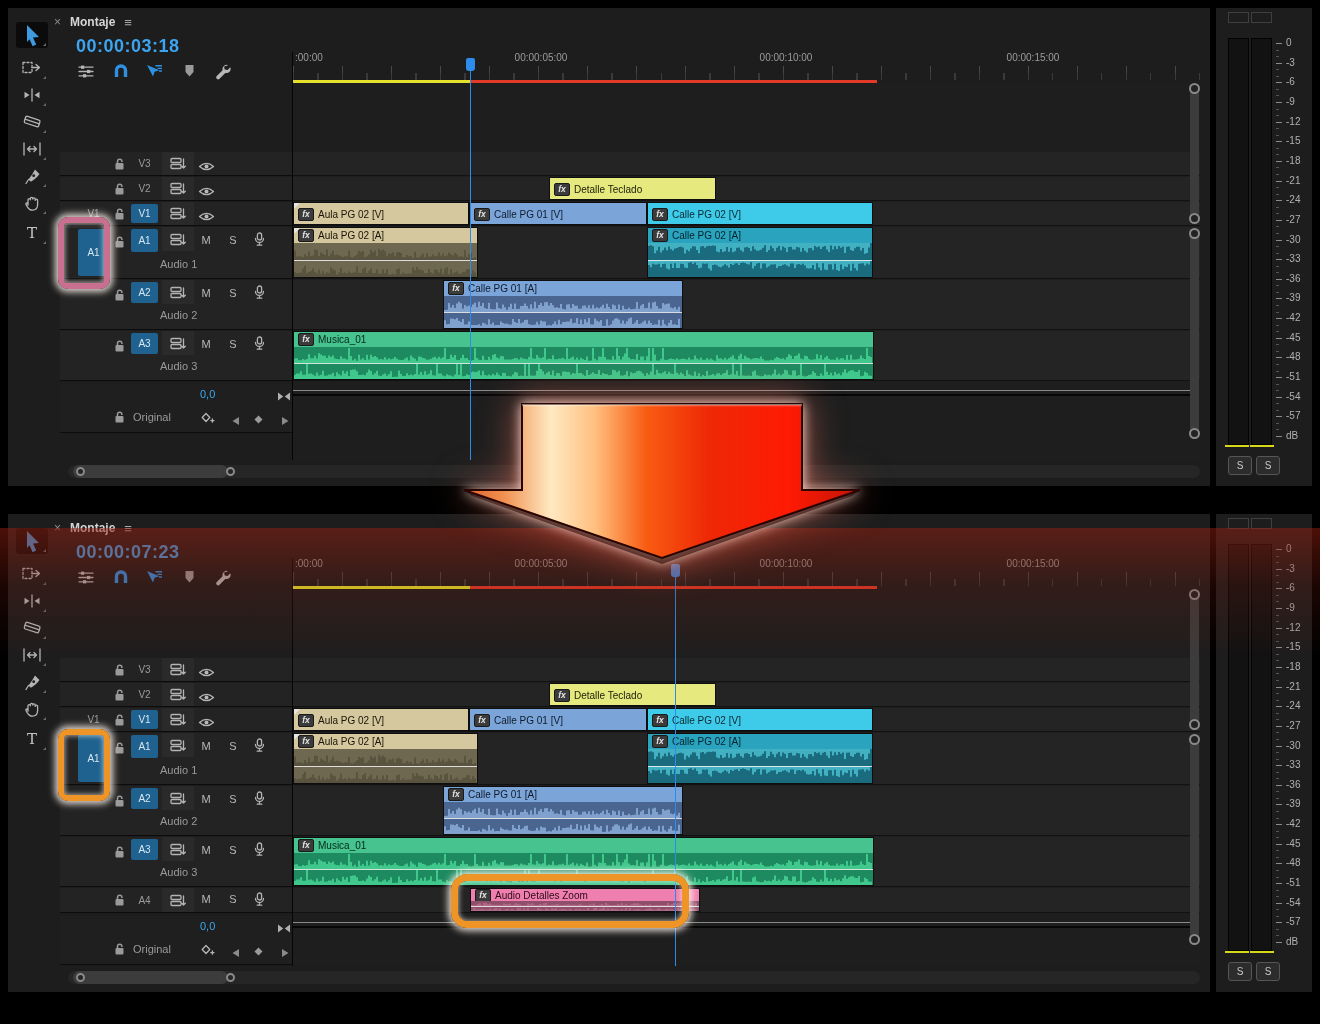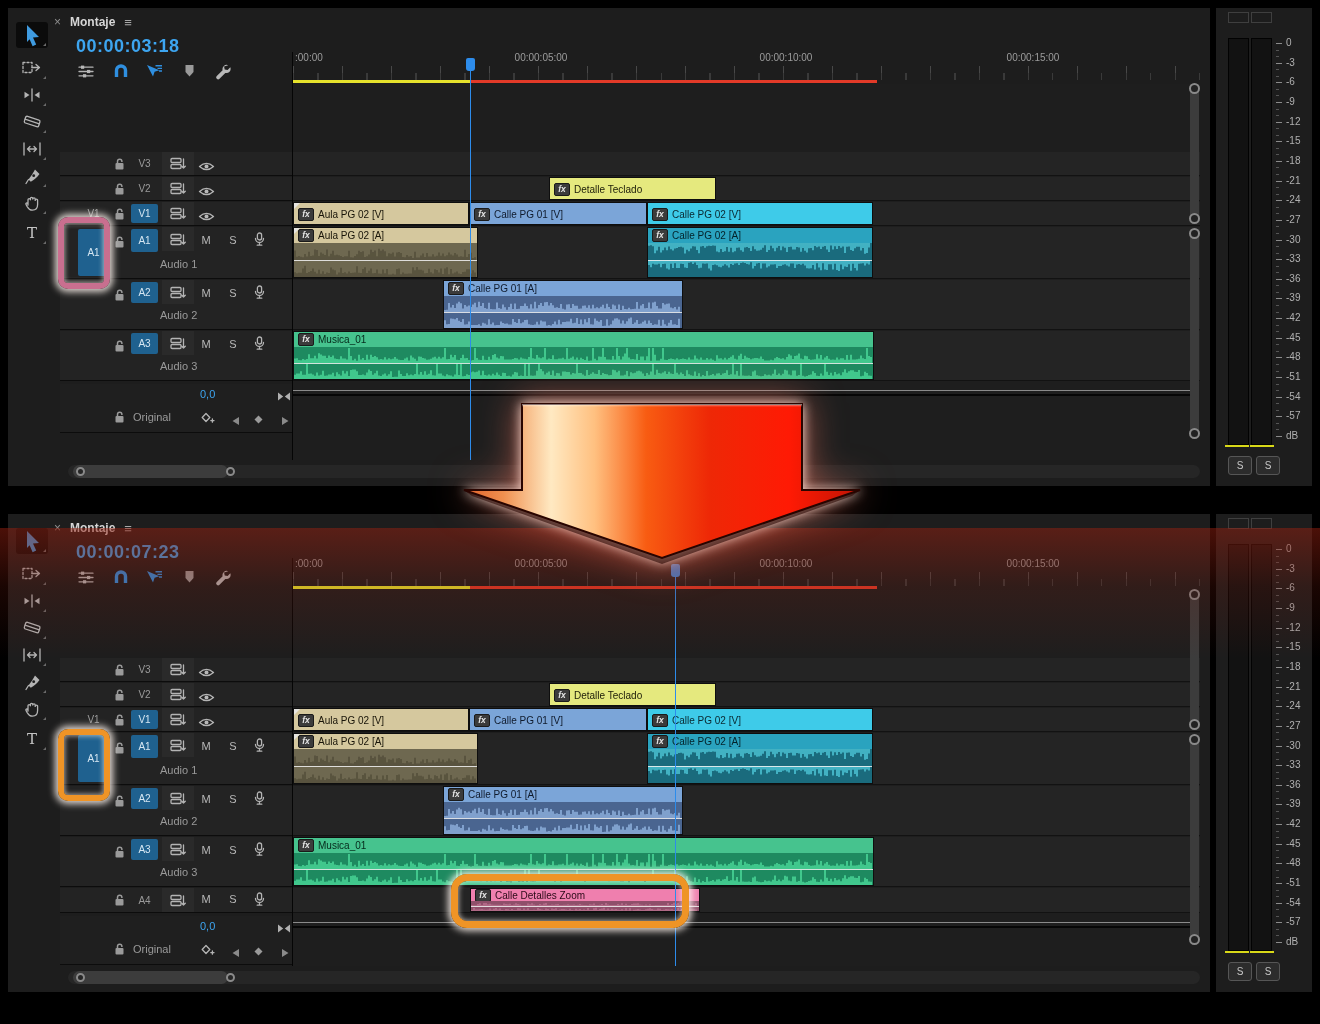--- a/index.html
+++ b/index.html
@@ -833,21 +833,21 @@
       <span class="mslbl" style="left:165px;top:5px">S</span>
       <span class="micic" style="left:194px;top:4px"><svg width="11" height="15" viewBox="0 0 11 15">
           <rect x="3.4" y="1" width="4.2" height="7" rx="2.1" stroke="#b4b4b4" stroke-width="1.3" fill="none" stroke-linecap="round" stroke-linejoin="round"></rect>
           <path d="M1.5 6.5 a4 4 0 0 0 8 0 M5.5 10.5 V13.2 M3.2 13.2 H7.8" stroke="#b4b4b4" stroke-width="1.3" fill="none" stroke-linecap="round" stroke-linejoin="round"></path>
         </svg></span>
     </div>
     <div class="lane" style="top:374px;height:24px">
       <div class="clip" style="left:177px;width:230px">
         <div class="cliphead" style="height:12px;background:#ef7fae;color:#2b0a18">
           <span class="fx">fx</span>
-          <span class="cliplabel">Calle Detalles Zoom</span>
+          <span class="cliplabel">Audio Detalles Zoom</span>
         </div>
         <div class="clipbody" style="height:10px;background:#8f4f6a">
           <svg width="228" height="10" style="position:absolute;left:0;top:0">
             <path d="M1 5V3.9M3 5V4.2M5 5V4.2M7 5V3.0M9 5V2.2M11 5V4.1M13 5V2.1M15 5V2.0M17 5V3.3M19 5V2.7M21 5V3.5M23 5V3.8M25 5V3.8M27 5V3.7M29 5V3.7M31 5V3.9M33 5V2.6M35 5V3.1M37 5V3.2M39 5V2.8M41 5V4.0M43 5V3.6M45 5V2.2M47 5V3.1M49 5V3.5M51 5V4.2M53 5V4.2M55 5V4.2M57 5V2.4M59 5V3.2M61 5V2.2M63 5V3.6M65 5V4.2M67 5V4.0M69 5V3.0M71 5V3.8M73 5V2.6M75 5V2.0M77 5V3.9M79 5V4.0M81 5V3.5M83 5V3.8M85 5V3.2M87 5V3.0M89 5V3.9M91 5V3.9M93 5V3.7M95 5V3.8M97 5V3.3M99 5V3.8M101 5V3.7M103 5V3.6M105 5V3.9M107 5V3.8M109 5V2.9M111 5V3.7M113 5V4.1M115 5V4.1M117 5V4.2M119 5V3.3M121 5V3.5M123 5V2.4M125 5V3.9M127 5V4.1M129 5V3.7M131 5V2.9M133 5V4.0M135 5V1.9M137 5V3.4M139 5V3.9M141 5V3.9M143 5V3.9M145 5V3.9M147 5V2.9M149 5V3.7M151 5V2.3M153 5V3.9M155 5V2.7M157 5V3.9M159 5V3.9M161 5V3.1M163 5V2.4M165 5V2.6M167 5V2.2M169 5V3.6M171 5V3.7M173 5V4.2M175 5V3.6M177 5V4.2M179 5V3.3M181 5V4.2M183 5V4.2M185 5V4.1M187 5V4.1M189 5V3.9M191 5V3.9M193 5V4.1M195 5V4.0M197 5V1.9M199 5V4.0M201 5V3.1M203 5V1.7M205 5V3.1M207 5V1.9M209 5V3.8M211 5V3.6M213 5V3.7M215 5V3.9M217 5V2.8M219 5V4.0M221 5V4.0M223 5V4.0M225 5V2.3M1 10V9.0M3 10V7.1M5 10V8.5M7 10V8.4M9 10V8.2M11 10V8.0M13 10V8.6M15 10V8.7M17 10V8.4M19 10V7.4M21 10V8.7M23 10V7.7M25 10V7.1M27 10V8.6M29 10V7.5M31 10V9.1M33 10V9.2M35 10V8.0M37 10V8.2M39 10V8.9M41 10V8.1M43 10V8.9M45 10V8.9M47 10V7.2M49 10V7.6M51 10V9.1M53 10V7.5M55 10V8.7M57 10V7.2M59 10V8.9M61 10V8.9M63 10V8.8M65 10V8.9M67 10V7.1M69 10V7.9M71 10V8.5M73 10V8.9M75 10V7.4M77 10V8.1M79 10V8.9M81 10V7.5M83 10V8.0M85 10V7.2M87 10V9.0M89 10V8.6M91 10V8.1M93 10V8.1M95 10V8.6M97 10V9.1M99 10V7.8M101 10V9.1M103 10V9.3M105 10V7.7M107 10V8.7M109 10V7.9M111 10V9.1M113 10V8.4M115 10V9.0M117 10V7.0M119 10V9.0M121 10V8.9M123 10V7.3M125 10V6.8M127 10V8.9M129 10V8.0M131 10V7.5M133 10V6.7M135 10V8.8M137 10V7.6M139 10V8.8M141 10V7.7M143 10V8.5M145 10V8.1M147 10V8.8M149 10V9.0M151 10V8.2M153 10V9.2M155 10V7.3M157 10V9.3M159 10V7.3M161 10V9.4M163 10V8.8M165 10V8.4M167 10V8.1M169 10V8.6M171 10V9.0M173 10V8.9M175 10V8.3M177 10V7.8M179 10V7.2M181 10V8.1M183 10V8.7M185 10V8.7M187 10V7.5M189 10V7.8M191 10V8.9M193 10V8.8M195 10V8.1M197 10V8.3M199 10V8.6M201 10V8.2M203 10V9.0M205 10V9.0M207 10V6.9M209 10V9.1M211 10V7.9M213 10V8.4M215 10V8.6M217 10V9.2M219 10V8.4M221 10V8.2M223 10V8.3M225 10V8.5" stroke="#c27795" stroke-width="1.3" fill="none"></path>
           </svg>
           <div class="vline" style="top:5px"></div>
         </div>
       </div>
     </div>
     <div class="hrow" style="top:402px;height:48px;background:#1f1f1f">

